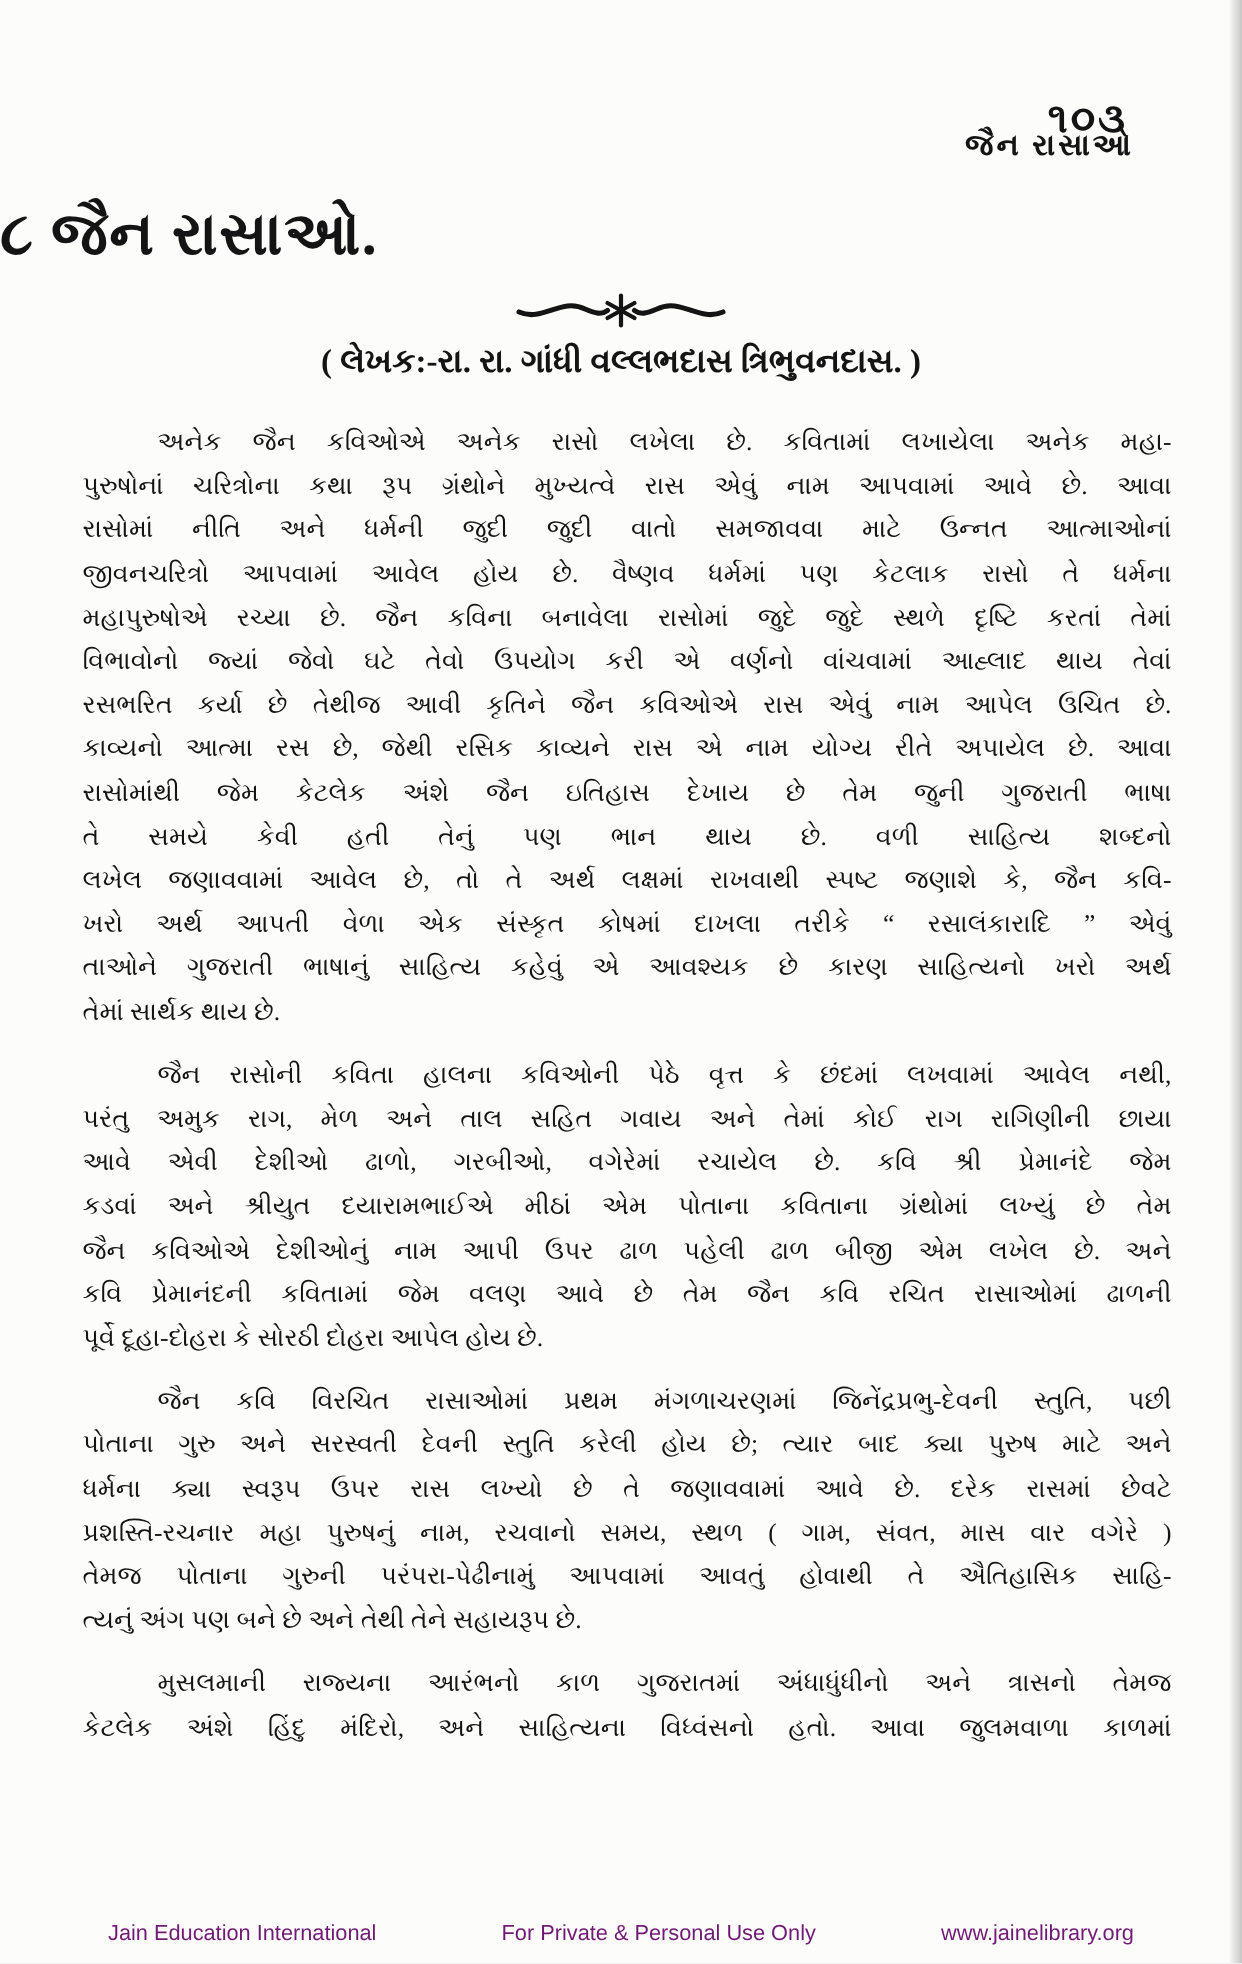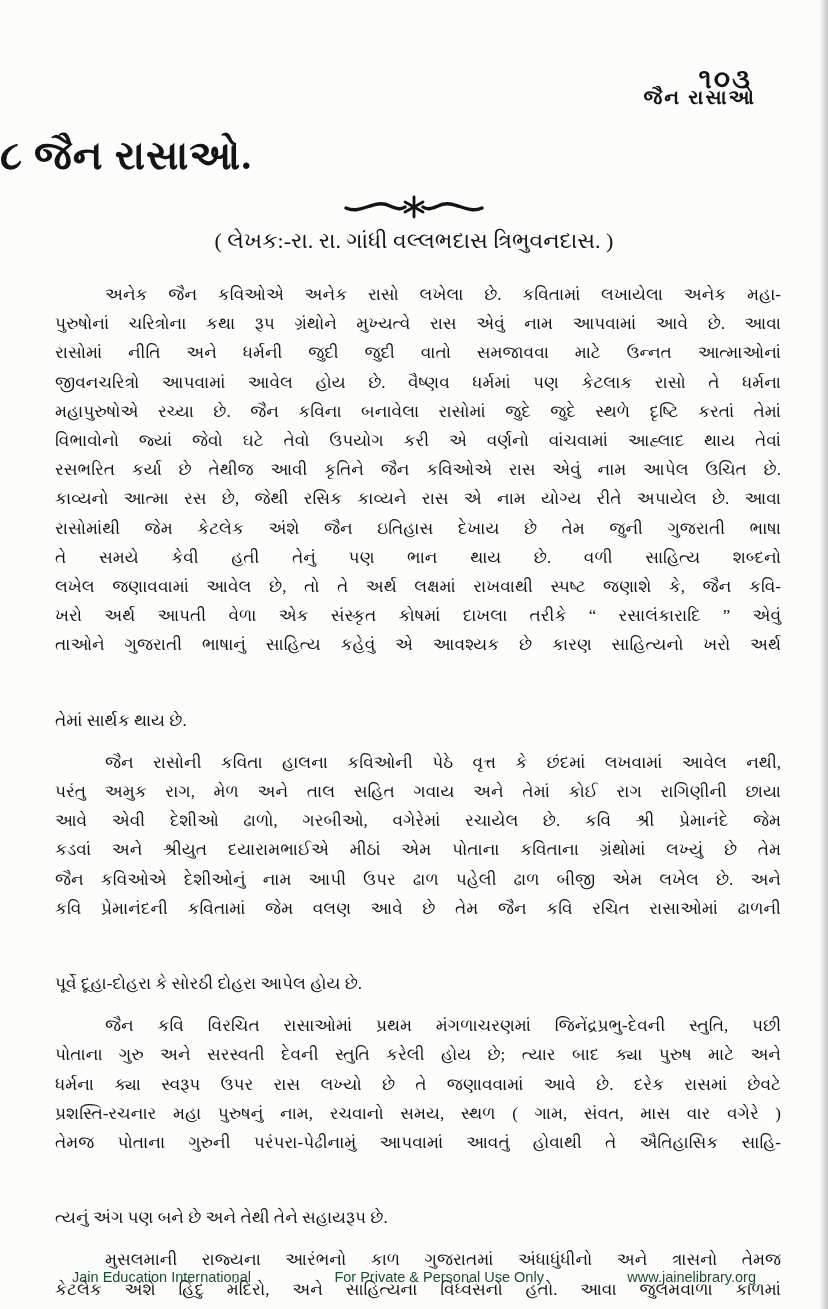--- a/index.html
+++ b/index.html
@@ -25,44 +25,44 @@
     position: absolute; top: 132px; left: 0; right: 0;
     text-align: left; font-size: 40px; font-weight: bold;
     letter-spacing: 1px;
   }
   .ornament {
     position: absolute; top: 194px; left: 0; right: 0;
     text-align: center; line-height: 0;
   }
   .byline {
     position: absolute; top: 228px; left: 0; right: 0;
-    text-align: center; font-size: 22px; font-weight: normal;
+    text-align: center; font-size: 22px; font-weight: bold;
   }
   .body-text {
     position: absolute; top: 280px; left: 55px; width: 726px;
     font-size: 17px; line-height: 29.2px; font-weight: 500;
   }
   .paragraph { margin: 0 0 13px 0; }
   .line {
     text-align: justify;
     text-align-last: justify;
     min-height: 29.2px;
   }
   .line.indent { text-indent: 50px; }
-  .line.pl { text-align-last: left; margin-top: 46px; }
+  .line.pl { text-align-last: left; }
   .edge-shadow {
     position: absolute; top: 0; right: 0; width: 9px; height: 100%;
     background: linear-gradient(to right, rgba(110,110,110,0) 0%, rgba(110,110,110,0.38) 100%);
     pointer-events: none;
   }
   .footer {
-    position: absolute; left: 0; right: 0; bottom: 24px;
+    position: absolute; left: 0; right: 0; bottom: 12px;
     display: flex; justify-content: space-between; align-items: flex-start;
     padding: 0 72px;
-    color: #14532d;
+    color: #701a75;
     font-family: "Liberation Sans", "DejaVu Sans", sans-serif;
     font-size: 14.5px;
   }
 </style>
 </head>
 <body>
 
 <div class="page">
 
   <div class="running-header">જૈન રાસાઓ</div>

